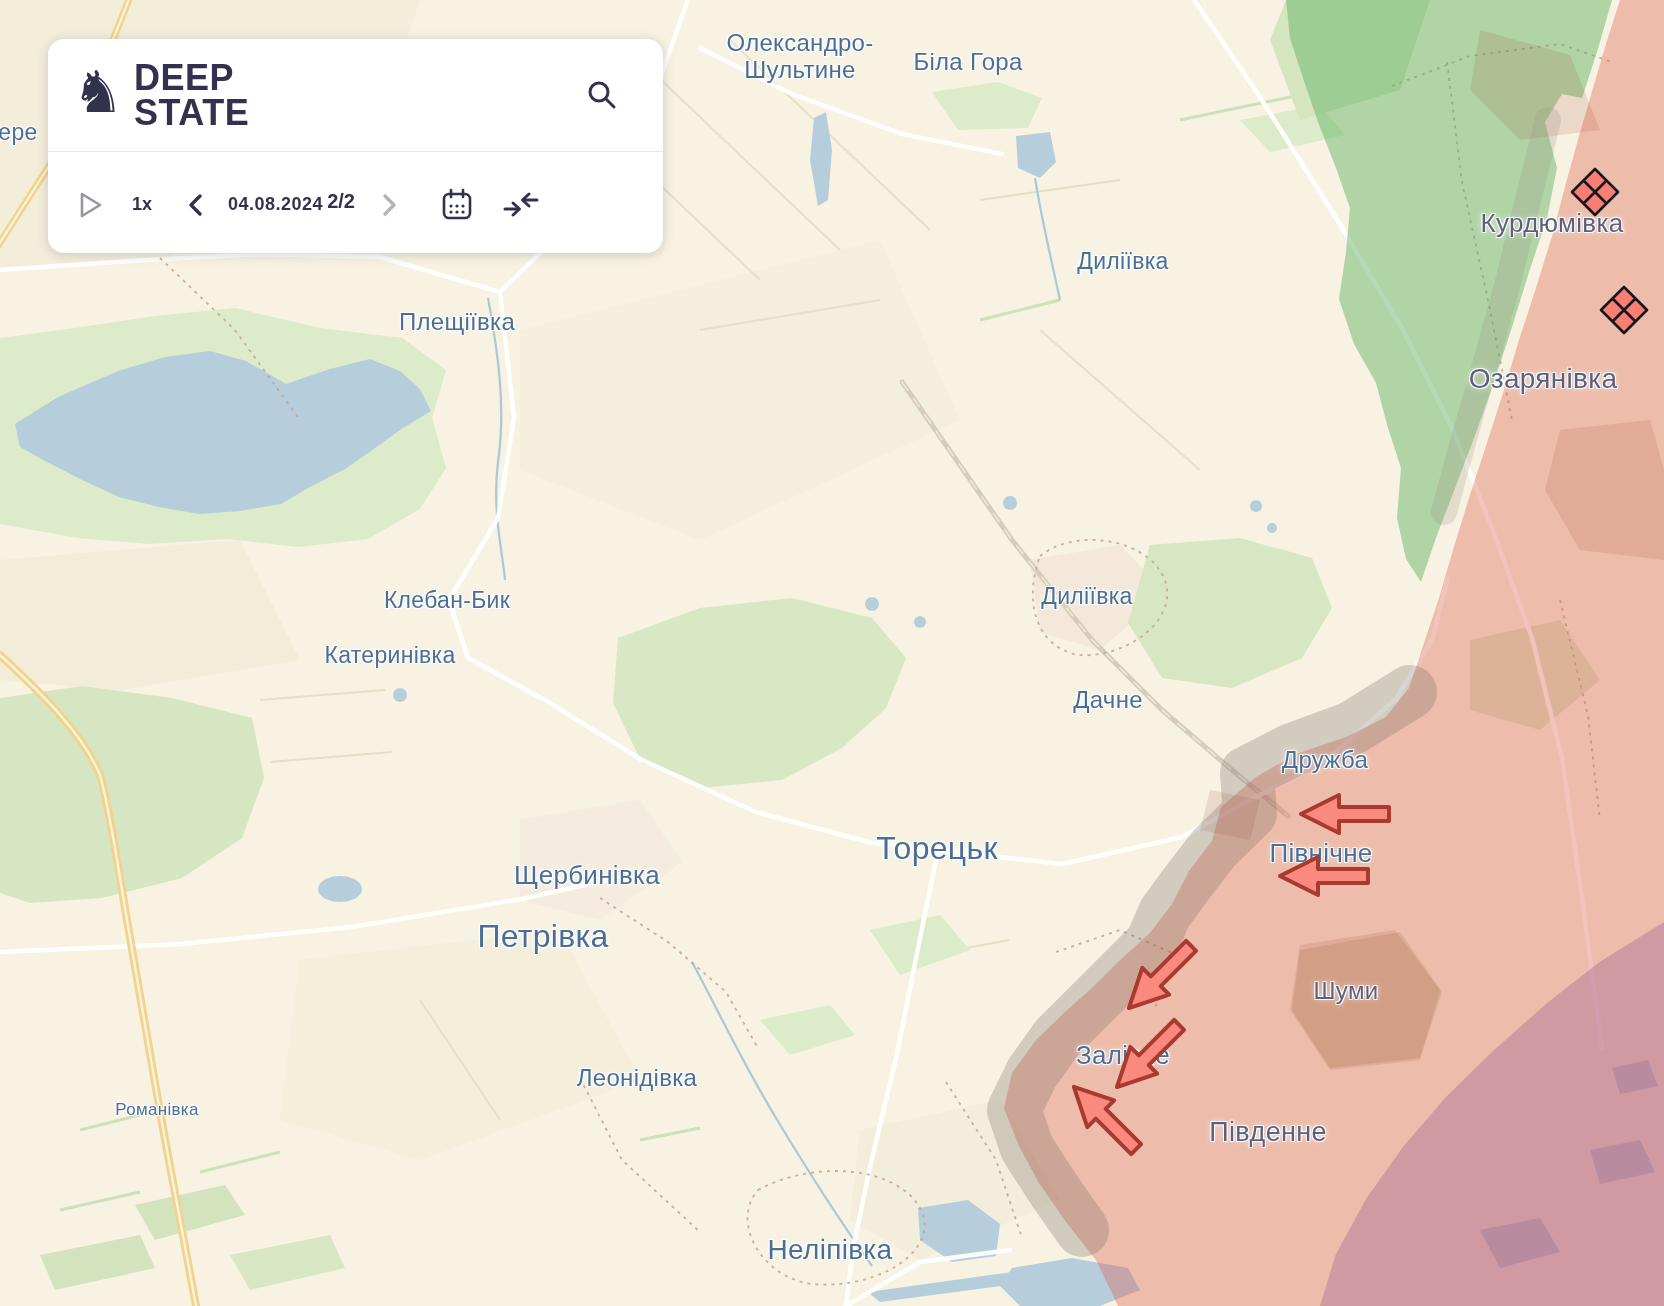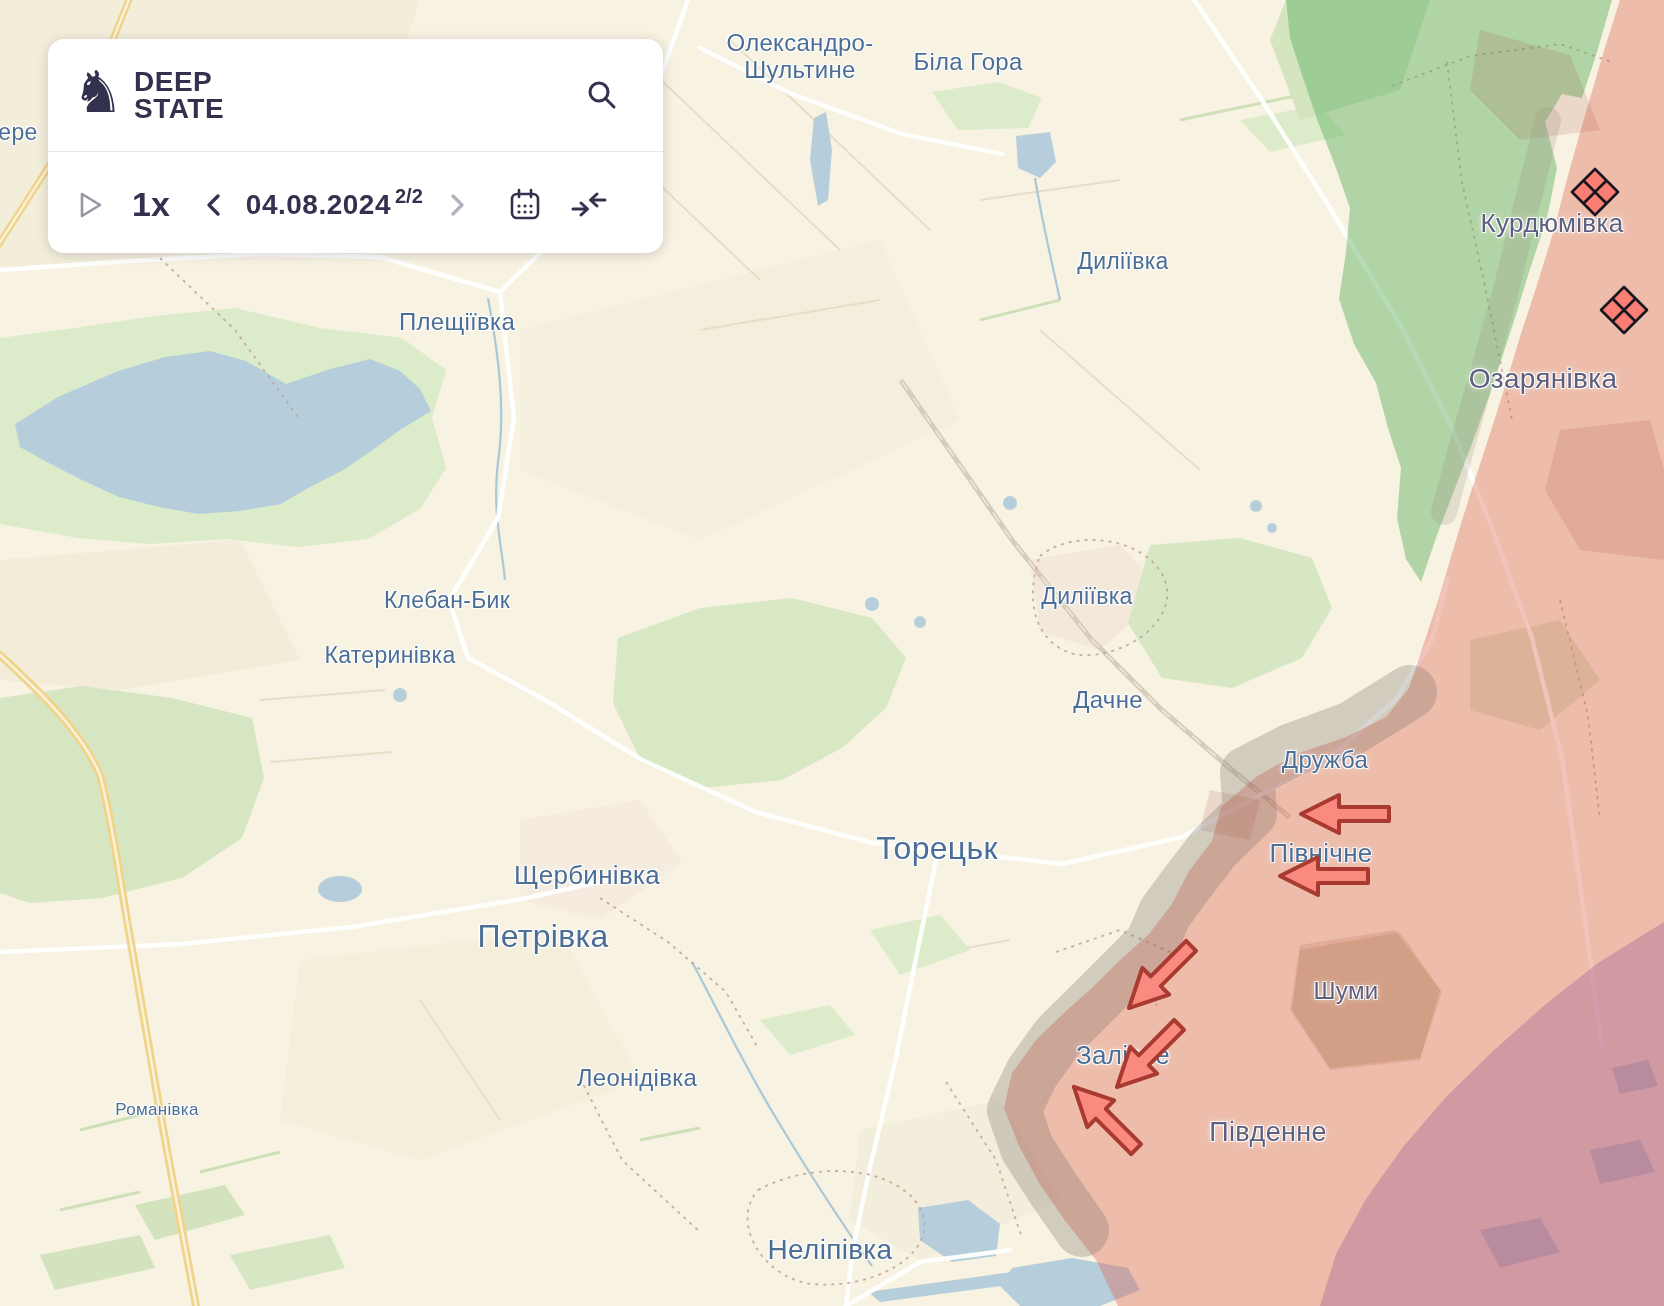--- a/index.html
+++ b/index.html
@@ -23,29 +23,29 @@
   .battle-marker line{stroke:#16161d;stroke-width:2.6;}
 
   
   .panel{position:absolute;left:48px;top:39px;width:615px;height:214px;
          background:#ffffff;border-radius:16px;box-shadow:0 2px 12px rgba(40,40,70,.20);}
   .panel-top{height:112px;display:flex;align-items:center;justify-content:space-between;
              padding:0 40px 0 24px;box-sizing:border-box;}
   .brand{display:flex;align-items:center;gap:10px;}
   .knight{font-size:58px;line-height:1;color:#32324f;margin-top:-6px;}
   .brand-text{display:flex;flex-direction:column;color:#32324f;font-weight:bold;
-              font-size:28px;line-height:.98;letter-spacing:.5px;}
+              font-size:36px;line-height:.98;letter-spacing:.5px;}
   .icon-btn{background:none;border:none;padding:4px;cursor:pointer;display:flex;align-items:center;}
   .panel-divider{height:1px;background:#e7e7ec;}
   .panel-controls{height:101px;display:flex;align-items:center;box-sizing:border-box;
                   padding:4px 0 0 27px;color:#32324f;}
-  .speed{font-size:34px;font-weight:bold;color:#32324f;margin-left:25px;}
+  .speed{font-size:18px;font-weight:bold;color:#32324f;margin-left:25px;}
   .btn-prev{margin-left:30px;}
   .date-wrap{margin-left:18px;display:flex;align-items:flex-start;cursor:pointer;}
-  .date-text{font-size:28px;font-weight:bold;color:#32324f;letter-spacing:.5px;}
+  .date-text{font-size:18px;font-weight:bold;color:#32324f;letter-spacing:.5px;}
   .date-sup{font-size:20px;font-weight:bold;color:#32324f;margin:-4px 0 0 4px;}
   .btn-next{margin-left:20px;}
   .btn-cal{margin-left:34px;}
   .btn-cmp{margin-left:22px;}
 </style>
 </head>
 <body>
 
 <div id="stage">
 

